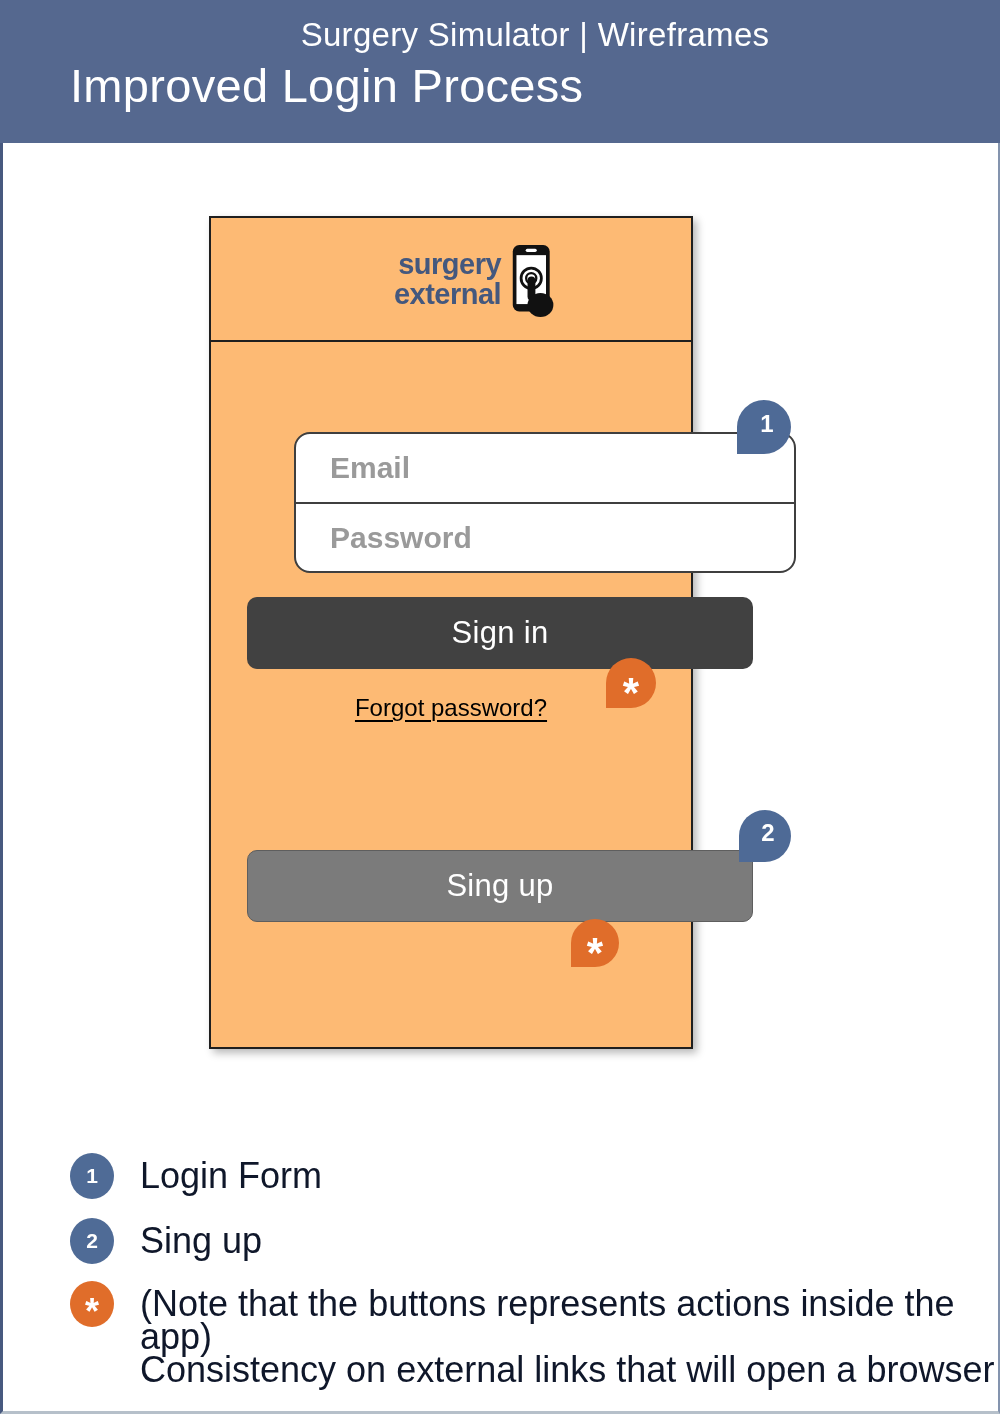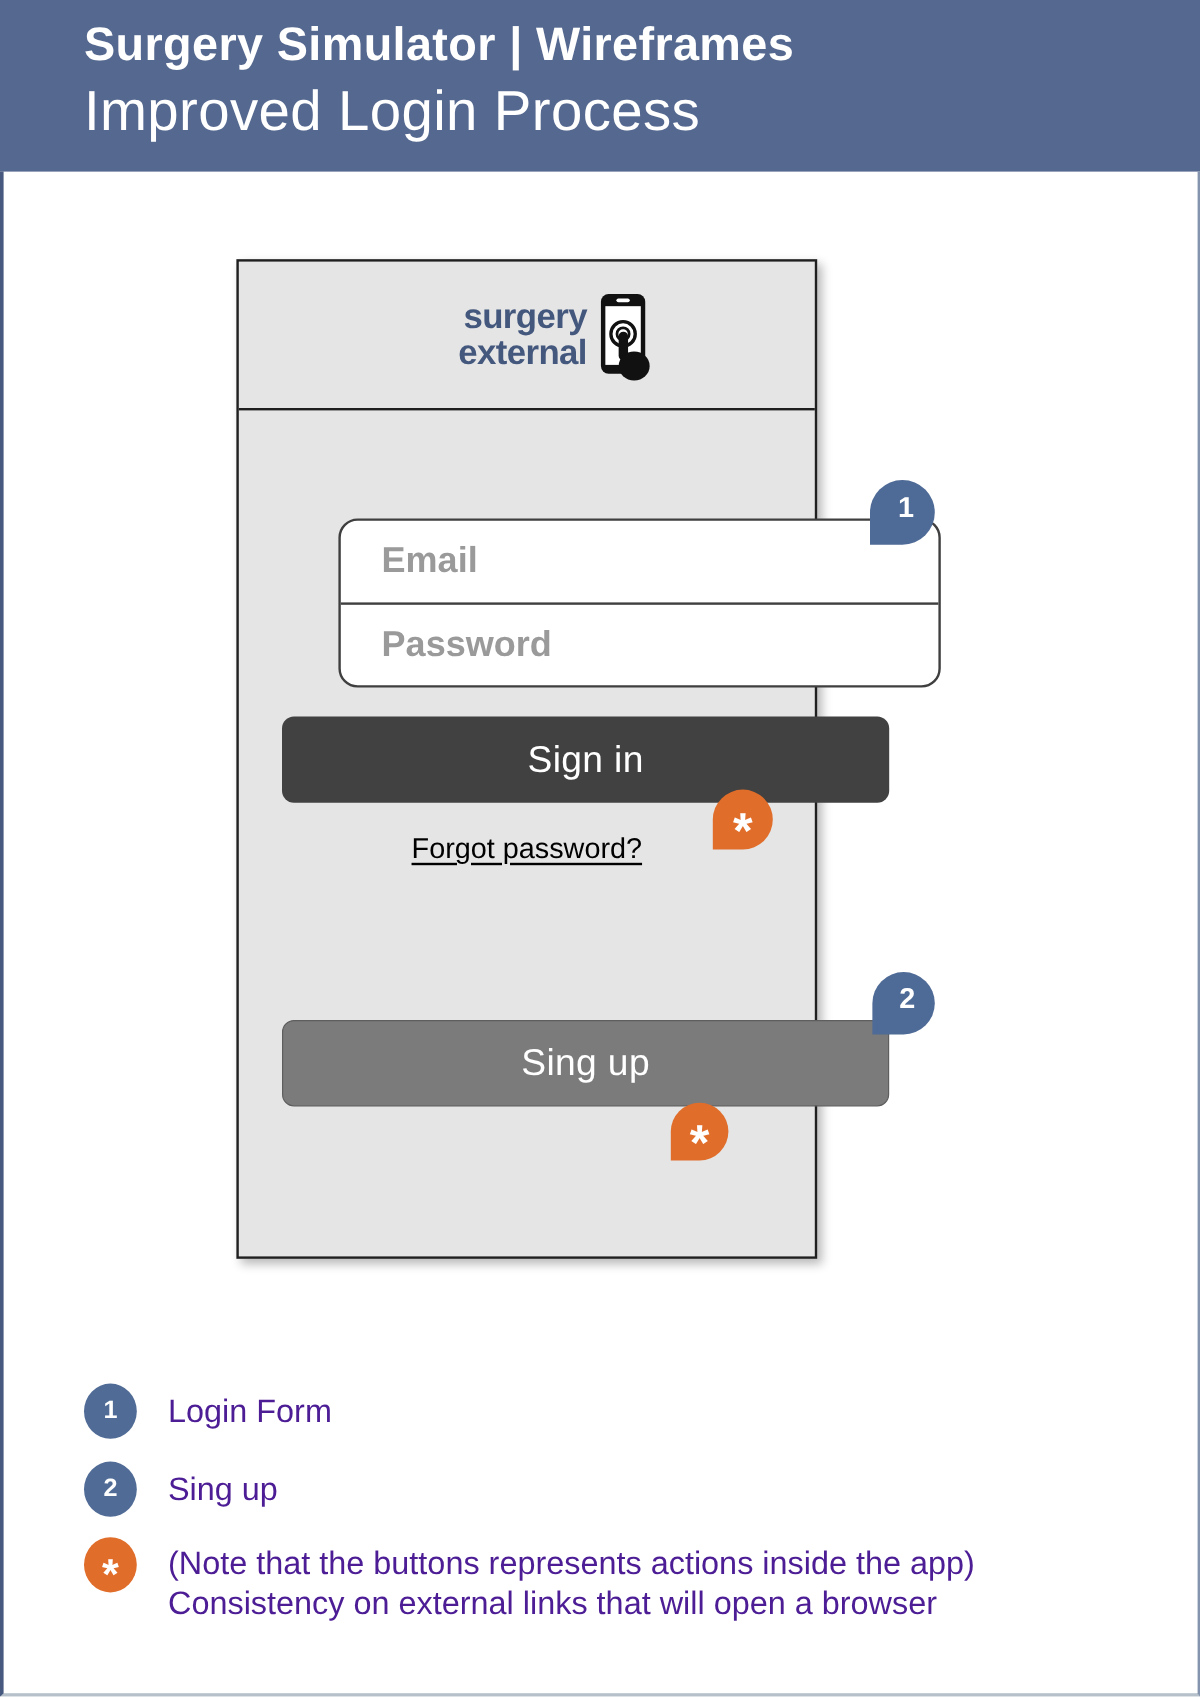--- a/index.html
+++ b/index.html
@@ -3,31 +3,31 @@
 <meta charset="utf-8">
 <style>
   * { margin:0; padding:0; box-sizing:border-box; }
   html,body { width:1000px; height:1414px; background:#fff;
               font-family:"Liberation Sans", sans-serif; }
   .page { position:relative; width:1000px; height:1414px; background:#fff; overflow:hidden; }
 
   
   .header { position:absolute; top:0; left:0; width:1000px; height:143px;
             background:#55688f; color:#fff; padding:16px 0 0 70px; }
-  .header .subtitle { font-size:39px; font-weight:700; letter-spacing:.3px; }
+  .header .subtitle { font-size:33px; font-weight:400; letter-spacing:.3px;text-align:center; }
   .header .title { font-size:47px; font-weight:400; margin-top:4px; letter-spacing:.3px; }
 
   
   .frame-borders { position:absolute; left:0; right:0; top:143px; bottom:0;
                    border-left:3px solid #47597f; border-right:2px solid #8494ae;
                    border-bottom:3px solid #b6c0ca; pointer-events:none; }
 
   
-  .phone { position:absolute; left:197px; top:216px; width:484px; height:833px;
-           background:#e5e5e5; border:2px solid #1f1f1f;
+  .phone { position:absolute; left:209px; top:216px; width:484px; height:833px;
+           background:#fdba74; border:2px solid #1f1f1f;
            box-shadow:4px 4px 8px rgba(0,0,0,.28); }
   .phone-header { position:absolute; left:0; top:0; width:100%; height:124px;
                   border-bottom:2px solid #1f1f1f;
                   display:flex; align-items:center; justify-content:center;
                   gap:9px; padding-left:50px; }
   .logo-text { text-align:right; color:#44587e; font-weight:bold; font-size:29px;
                line-height:30px; letter-spacing:-.5px; }
   .logo-icon { display:block; margin-top:4px; }
 
   
@@ -73,21 +73,21 @@
   .legend-row { position:absolute; left:70px; display:flex; align-items:flex-start; }
   .legend-row.r1 { top:1153px; }
   .legend-row.r2 { top:1218px; }
   .legend-row.r3 { top:1281px; }
   .legend-badge { width:44px; height:46px; border-radius:50%; flex:0 0 44px;
                   display:flex; align-items:center; justify-content:center;
                   color:#fff; font-weight:bold; font-size:21px; }
   .legend-badge.blue { background:#4f6b96; }
   .legend-badge.orange { background:#e06d2a; }
   .legend-badge .ast { font-size:36px; transform:translateY(8px); }
-  .legend-text { margin-left:26px; font-size:27px; color:#4c1d95; line-height:46px; }
+  .legend-text { margin-left:26px; font-size:36px; color:#0f172a; line-height:46px; }
   .legend-row.r3 .legend-text { line-height:33px; padding-top:6px; }
 </style>
 </head>
 <body>
 
 <div class="page">
 
   <header class="header">
     <div class="subtitle">Surgery Simulator | Wireframes</div>
     <div class="title">Improved Login Process</div>

